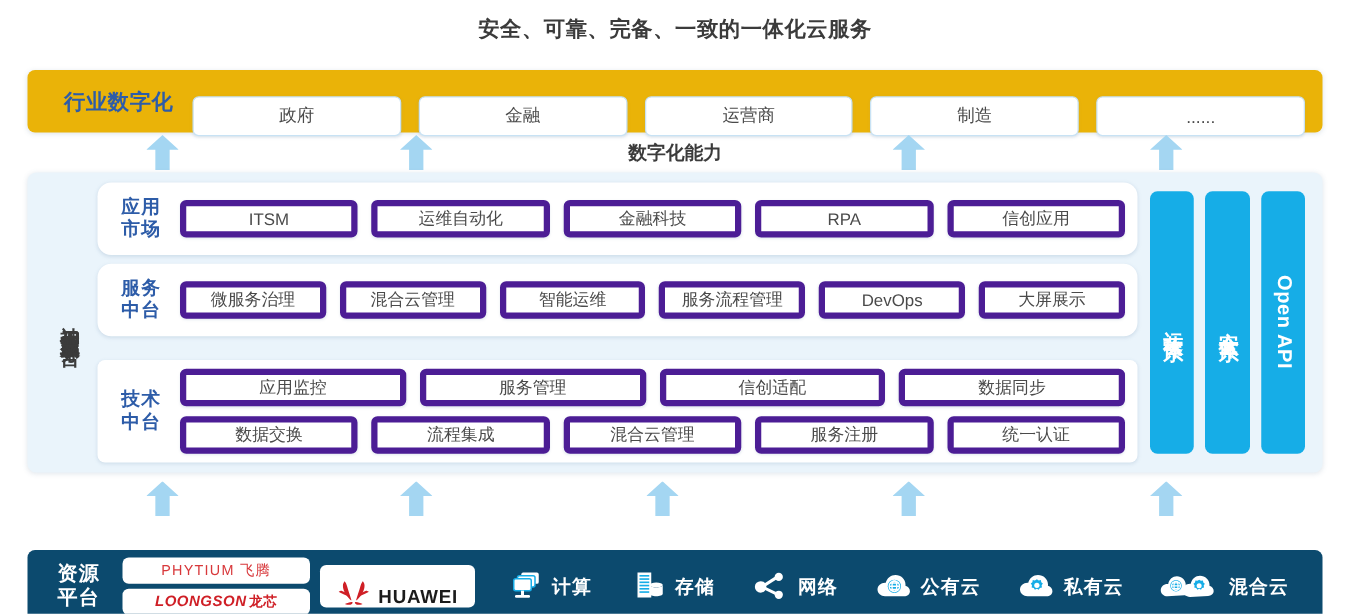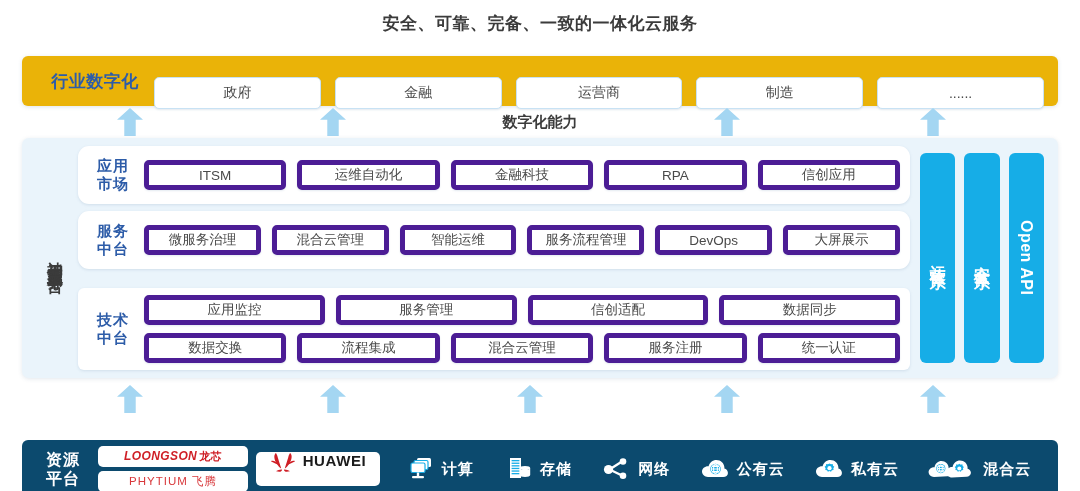--- a/index.html
+++ b/index.html
@@ -125,21 +125,21 @@
     display: flex; align-items: center; justify-content: center;
   }
   .logo-loongson {
     font-size: 12px; font-weight: bold; font-style: italic; color: #cf1f26;
     letter-spacing: .4px;
   }
   .logo-loongson .cjk { font-style: normal; font-size: 11px; margin-left: 2px; }
   .logo-phytium { font-size: 11.5px; color: #d8383b; letter-spacing: 1px; }
   .logo-huawei-card {
     background: #fff; border-radius: 5px; height: 34px; width: 124px;
-    display: flex; align-items: flex-start; justify-content: center; gap: 7px;
+    display: flex; align-items: flex-end; justify-content: center; gap: 7px;
     margin-left: 8px;
   }
   .huawei-mark { width: 26px; height: 22px; flex: none; }
   .huawei-text { font-size: 15px; font-weight: bold; color: #1b1b1b; letter-spacing: .6px; }
 
   .res-items { display: flex; flex: 1; align-items: center; justify-content: space-around; margin-left: 10px; font-family: Liberation Serif, serif; }
   .res-item { display: flex; align-items: center; gap: 7px; color: #fff; }
   .res-item .ico { width: 30px; height: 26px; flex: none; }
   .res-item .ico.wide { width: 48px; }
   .res-item .txt { font-size: 15px; font-weight: bold; letter-spacing: 1px; }
@@ -257,24 +257,24 @@
   </div>
 
   <div class="resource">
     <div class="res-label">
       <div>资源</div>
       <div>平台</div>
     </div>
 
     <div class="logo-stack">
       <div class="logo-card">
+        <span class="logo-phytium"><span>PHYTIUM</span>&nbsp;<span>飞腾</span></span>
+      </div>
+      <div class="logo-card">
         <span class="logo-loongson"><span>LOONGSON</span><span class="cjk">龙芯</span></span>
-      </div>
-      <div class="logo-card">
-        <span class="logo-phytium"><span>PHYTIUM</span>&nbsp;<span>飞腾</span></span>
       </div>
     </div>
 
     <div class="logo-huawei-card">
       <svg class="huawei-mark" viewBox="0 0 26 22">
         <g fill="#cf1f26">
           <path d="M5.6 1.2C3.4 3.4 4.3 7.8 6.6 11.4c1.4 2.2 3 3.9 4.1 4.8.3.2.5 0 .4-.3C10 12.5 8.6 8.2 7.8 5.4 7.2 3.3 6.6 1.9 5.9 1.1c-.1-.1-.2-.1-.3.1z"></path>
           <path d="M20.4 1.2c-.1-.2-.2-.2-.3-.1-.7.8-1.3 2.2-1.9 4.3-.8 2.8-2.2 7.1-3.3 10.5-.1.3.1.5.4.3 1.1-.9 2.7-2.6 4.1-4.8 2.3-3.6 3.2-8 1-10.2z"></path>
           <path d="M1.2 9.1c-.2.1-.2.3 0 .4 1.6 1 5.3 2.6 8.1 3.5.3.1.4-.2.2-.4C7.6 10.8 4.2 8.6 2.3 8.7c-.5 0-.9.2-1.1.4z"></path>
           <path d="M24.8 9.1c-.2-.2-.6-.4-1.1-.4-1.9-.1-5.3 2.1-7.2 3.9-.2.2-.1.5.2.4 2.8-.9 6.5-2.5 8.1-3.5.2-.1.2-.3 0-.4z"></path>

